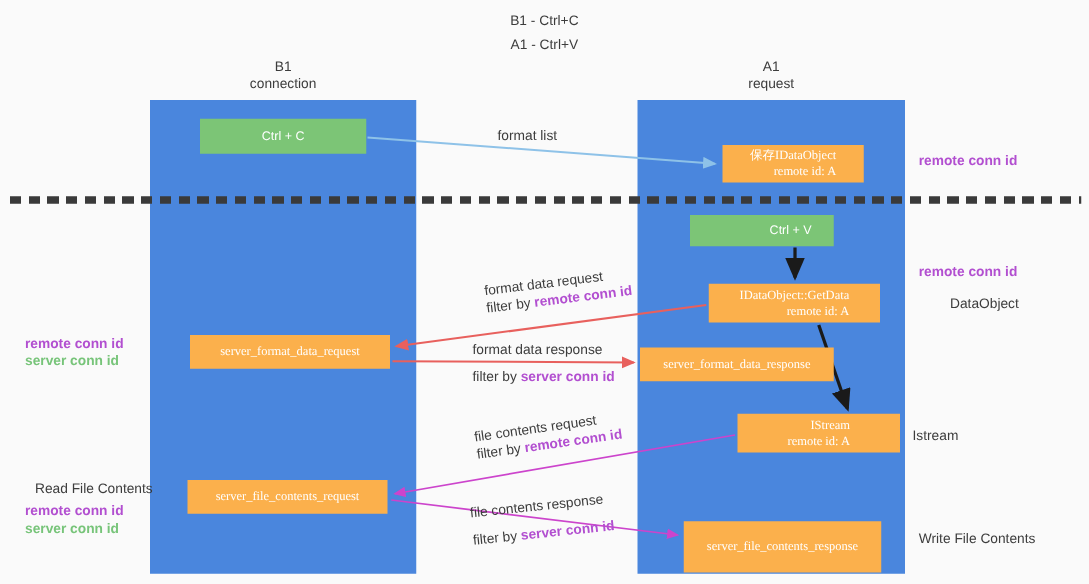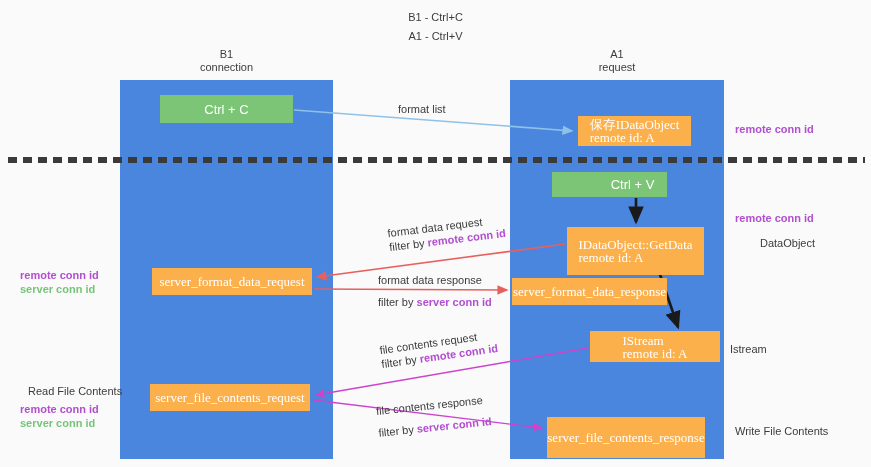--- a/index.html
+++ b/index.html
@@ -25,30 +25,30 @@
   .lane-head{
     position:absolute;text-align:center;font-size:11px;color:#3c3c3c;
     line-height:13px;white-space:pre-line;
   }
   #head-b1{left:120px;top:48px;width:213px;}
   #head-a1{left:510px;top:48px;width:214px;}
 
   
   .box{
     position:absolute;display:flex;align-items:center;justify-content:center;
-    text-align:left;color:#ffffff;font-size:13px;line-height:13px;
+    text-align:right;color:#ffffff;font-size:10px;line-height:13px;
     white-space:pre-line;box-sizing:border-box;
   }
   .box.green{background:#7cc576;}
   .box.orange{background:#fbb04c;font-family:Liberation Serif, serif;}
 
   #b-ctrlc{left:160px;top:95px;width:133px;height:28px;}
   #b-dataobject{left:578px;top:116px;width:113px;height:30px;}
   #b-ctrlv{left:552px;top:172px;width:115px;height:25px;padding-left:46px;}
-  #b-getdata{left:567px;top:227px;width:137px;height:48px;}
+  #b-getdata{left:567px;top:227px;width:137px;height:31px;}
   #b-sfdreq{left:152px;top:268px;width:160px;height:27px;}
   #b-sfdresp{left:512px;top:278px;width:155px;height:27px;}
   #b-istream{left:590px;top:331px;width:130px;height:31px;}
   #b-sfcreq{left:150px;top:384px;width:160px;height:27px;}
   #b-sfcresp{left:547px;top:417px;width:158px;height:41px;}
 
   
   #divider{
     position:absolute;left:8px;top:157px;width:857px;height:6px;
     background:repeating-linear-gradient(to right,#3a3a3a 0 9px,transparent 9px 15px);

